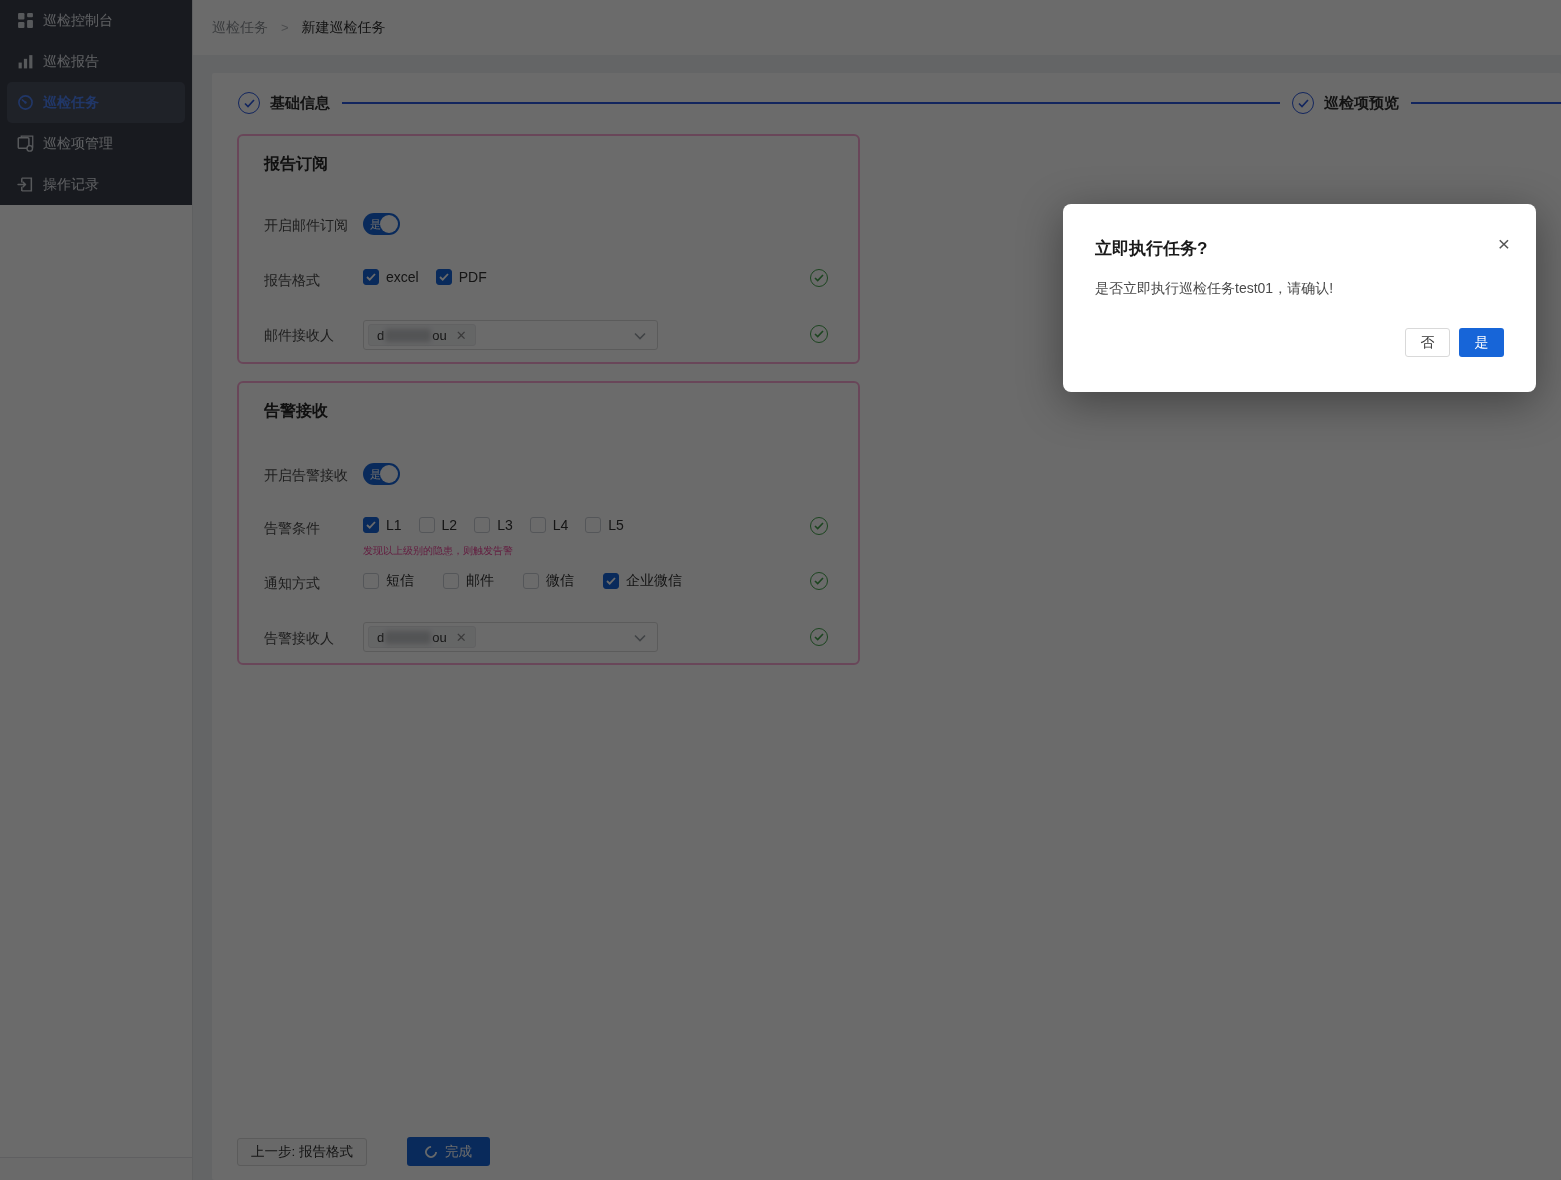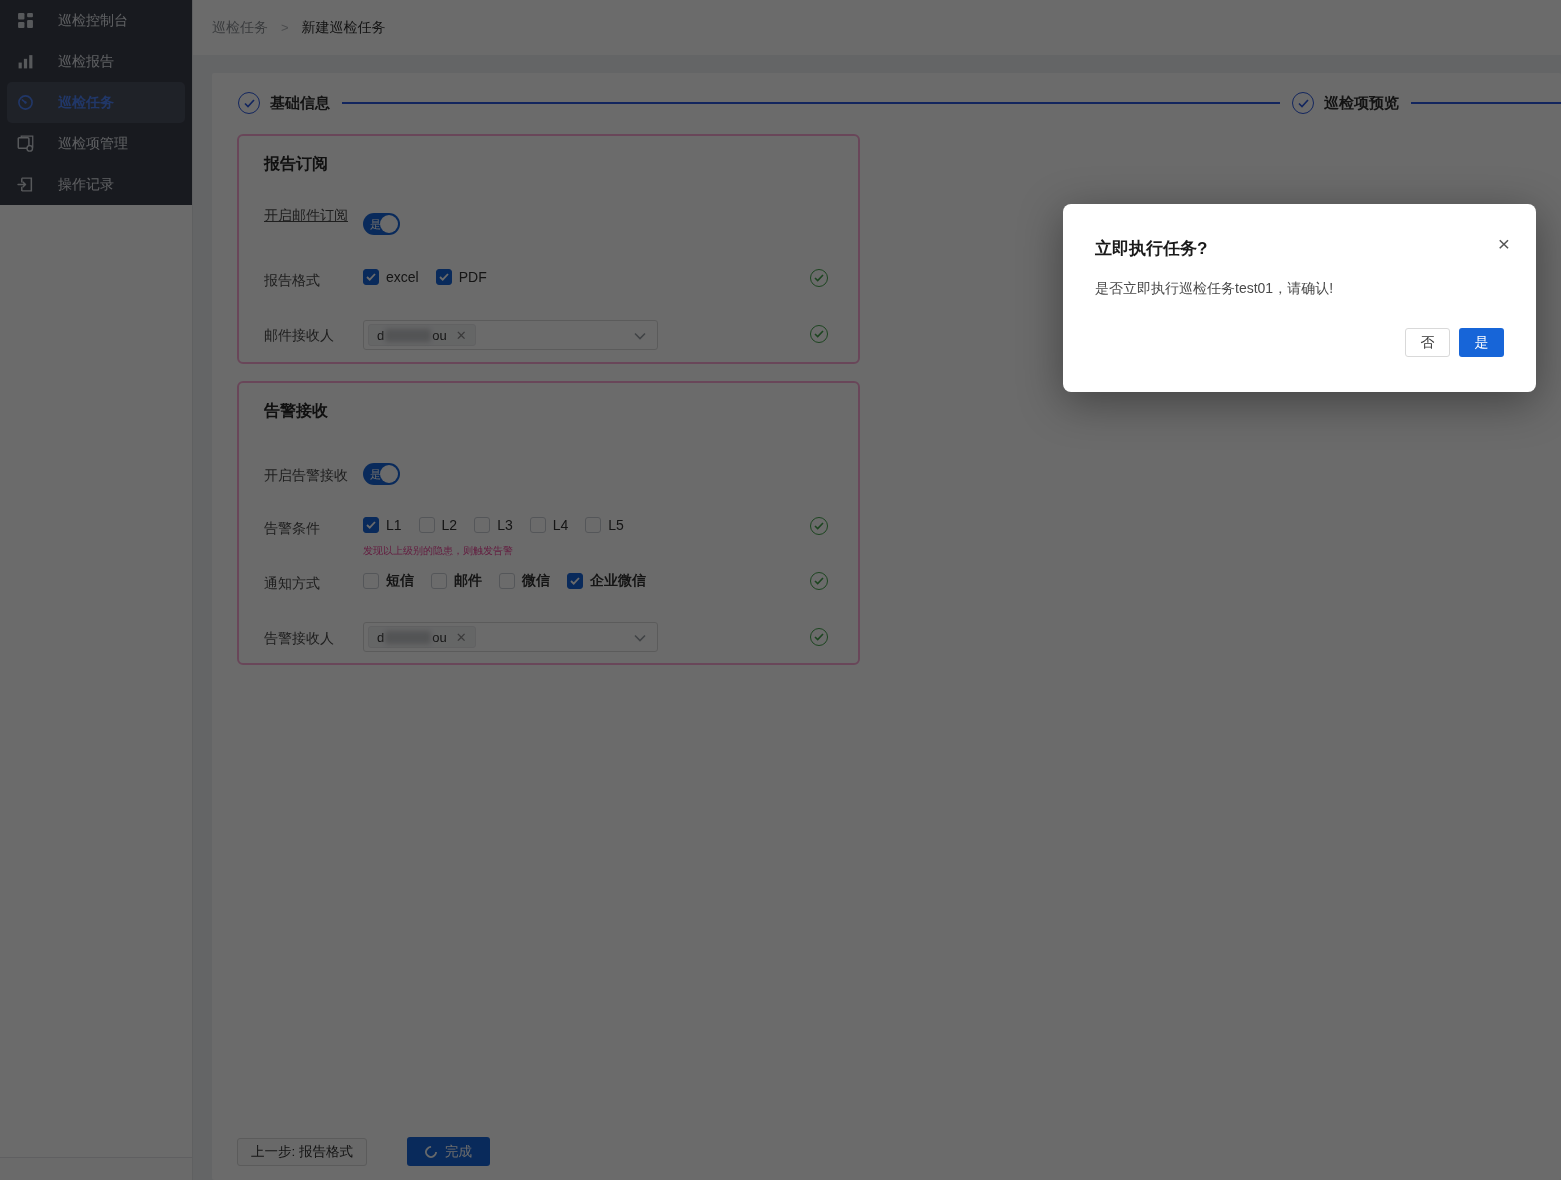--- a/index.html
+++ b/index.html
@@ -14,21 +14,21 @@
   .sidebar { position:absolute; left:0; top:0; width:193px; height:1180px;
     background:#ffffff; border-right:1px solid #e3e4e8; }
   .logo-block { position:relative; height:57px; background:#3a3f4a;
     display:flex; align-items:center; padding-left:10px;
     background-image:
       linear-gradient(118deg, rgba(255,255,255,0) 42%, rgba(255,255,255,0.10) 47%, rgba(255,255,255,0.03) 58%, rgba(255,255,255,0) 63%),
       linear-gradient(118deg, rgba(255,255,255,0) 62%, rgba(255,255,255,0.06) 68%, rgba(255,255,255,0) 76%);
     border-bottom:1px solid rgba(255,255,255,0.06); }
   .logo-title { color:#f2f3f5; font-size:15px; font-weight:bold; letter-spacing:1px; }
   .menu { background:#3a3f4a; padding:0; }
-  .menu-item { height:41px; display:flex; align-items:center; gap:24px;
+  .menu-item { height:41px; display:flex; align-items:center; gap:9px;
     margin:0 7px; padding:0 10px; border-radius:5px; cursor:pointer; }
   .menu-item .mi-label { font-size:14px; color:#dfe2e8; }
   .menu-item.active { background:#4b5160; }
   .menu-item.active .mi-label { color:#4e83f8; font-weight:bold; }
   .mi-icon { width:17px; height:17px; flex:0 0 17px; }
   .sider-trigger { position:absolute; left:0; bottom:0; width:192px; height:23px;
     background:#fdfdfd; border-top:1px solid #e2e2e6; }
 
   
   .topbar { position:absolute; left:193px; top:0; width:1368px; height:55px;
@@ -194,21 +194,21 @@
             <polyline points="1,4.5 4,7.5 10,1" fill="none" stroke="#2d5ae0" stroke-width="1.7"></polyline>
           </svg>
       </span>
       <span class="step-label">巡检项预览</span>
       <span class="step-line tail"></span>
     </div>
 
     <section class="card card-report">
       <h2 class="card-title">报告订阅</h2>
 
-      <span class="row-label" style="top:71px;text-decoration:underline;">开启邮件订阅</span>
+      <span class="row-label" style="top:81px;">开启邮件订阅</span>
       <div class="toggle" style="top:77px;">
         <span class="t-text">是</span>
         <span class="t-knob"></span>
       </div>
 
       <span class="row-label" style="top:136px;">报告格式</span>
       <div class="cb-group" style="top:133px; gap:17px;">
         <label class="cb checked">
           <span class="box">
             <svg width="10" height="8" viewBox="0 0 10 8">
@@ -289,21 +289,21 @@
       </div>
       <span class="ok-circle" style="top:134px;">
         <svg width="10" height="8" viewBox="0 0 10 8">
             <polyline points="1,4 3.7,6.6 9,1" fill="none" stroke="#44a34c" stroke-width="1.6"></polyline>
           </svg>
       </span>
 
       <span class="hint" style="top:161px;">发现以上级别的隐患，则触发告警</span>
 
       <span class="row-label" style="top:192px;">通知方式</span>
-      <div class="cb-group" style="top:189px; gap:17px;font-weight:bold;">
+      <div class="cb-group" style="top:189px; gap:29px;">
         <label class="cb">
           <span class="box"></span>
           <span class="cb-label">短信</span>
         </label>
         <label class="cb">
           <span class="box"></span>
           <span class="cb-label">邮件</span>
         </label>
         <label class="cb">
           <span class="box"></span>

